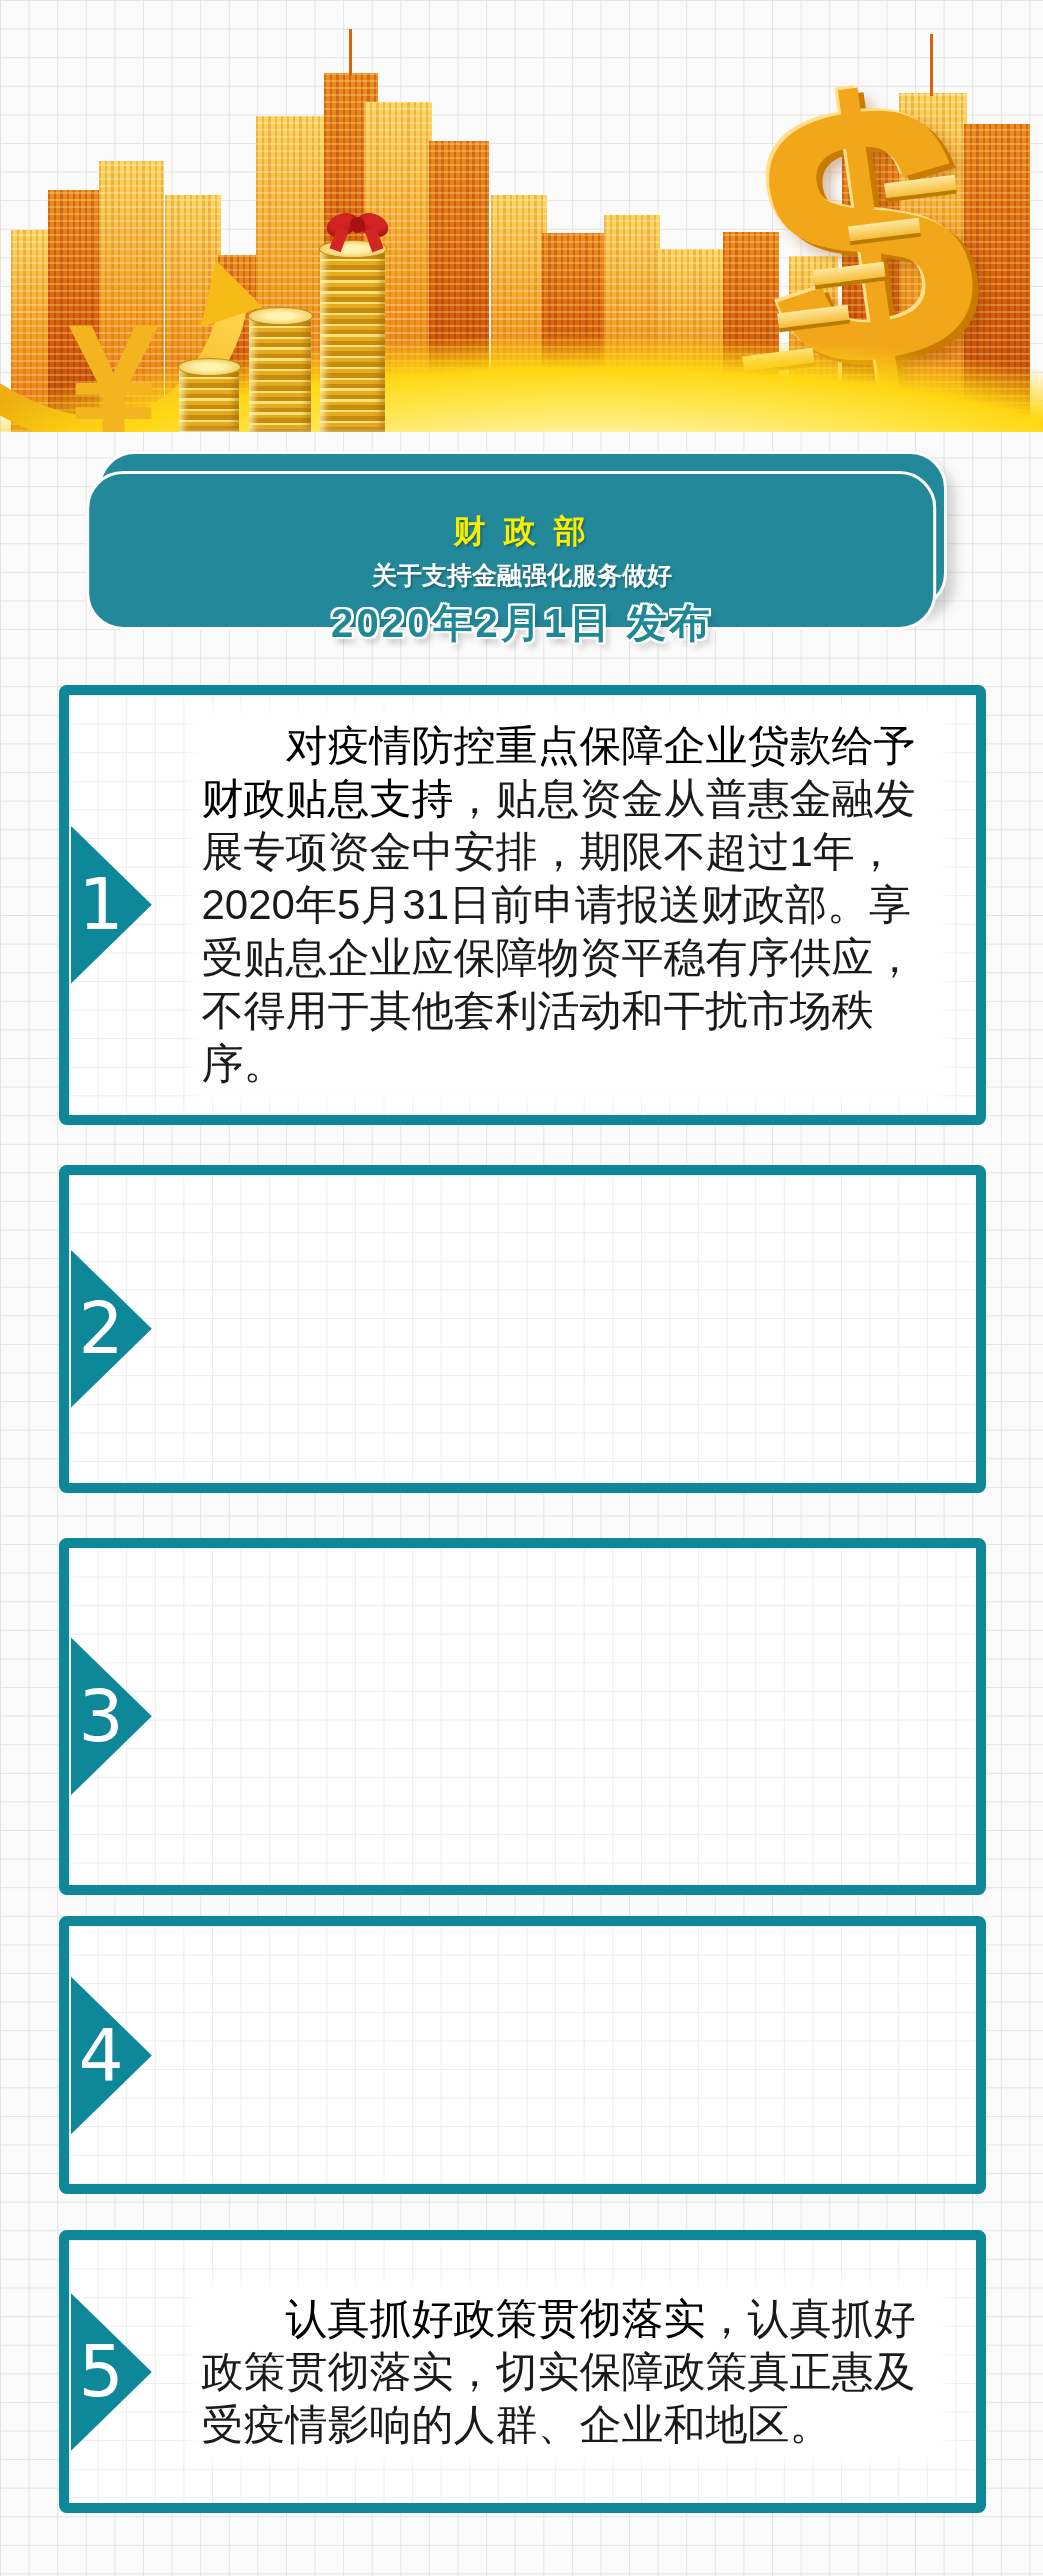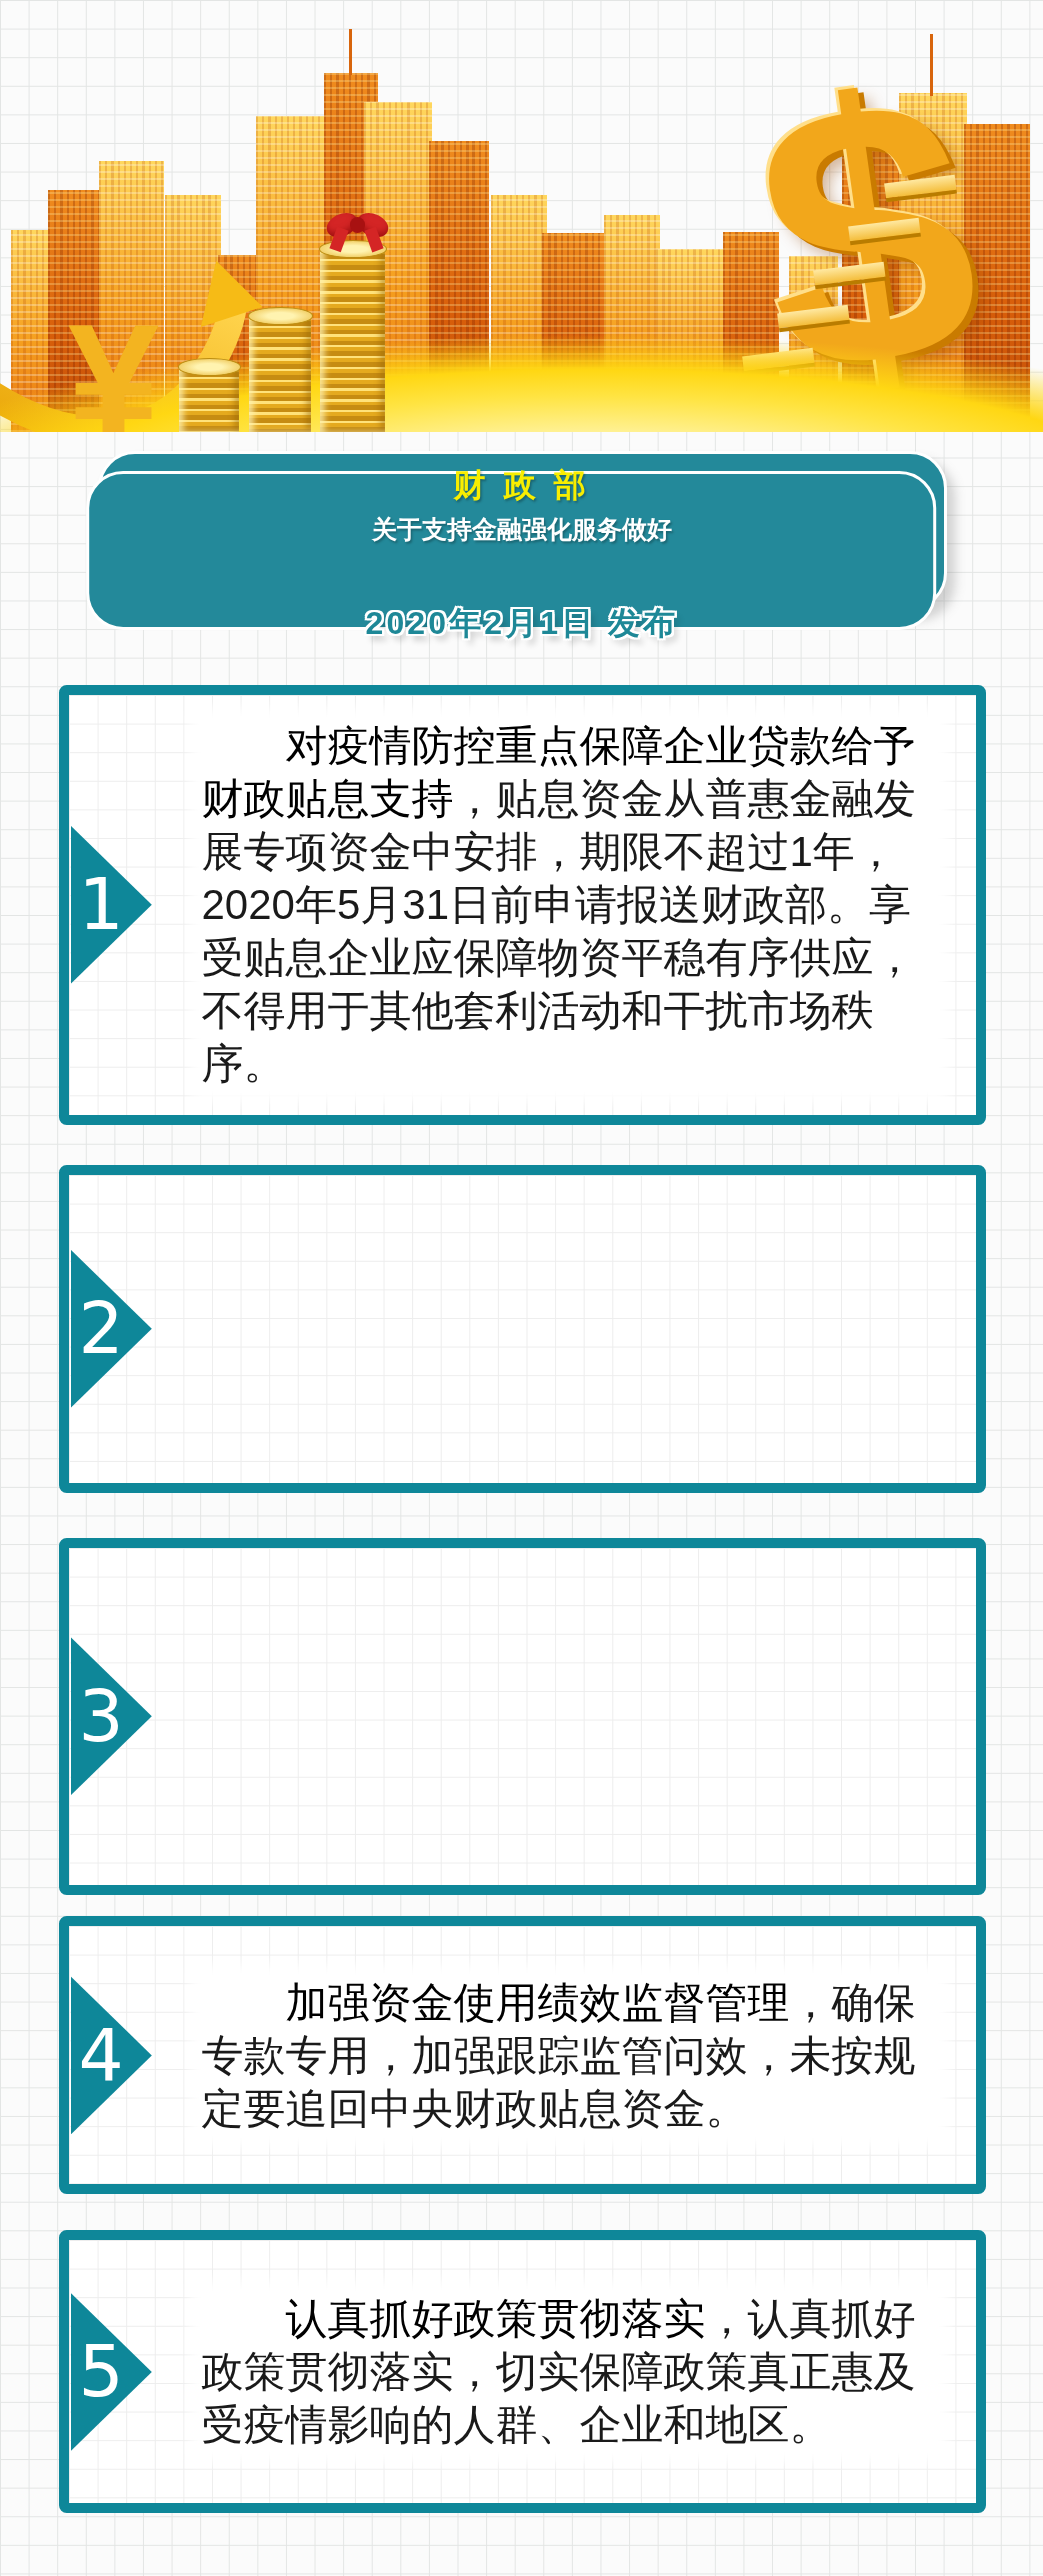--- a/index.html
+++ b/index.html
@@ -113,33 +113,33 @@
     box-shadow:7.7px 9.3px 10.8px rgba(100,100,100,.28);
     text-align:center; z-index:10; padding-top:10.8px;
   }
   .header-box::before{
     content:""; position:absolute; inset:-3.1px; z-index:-1;
     transform:translate(-10.8px,20px);
     background:#23899a; border:3.1px solid #ffffff; border-radius:37px;
   }
   .agency{
     font-size:32px; font-weight:800; color:#f8ee00; line-height:40px;
-    letter-spacing:4.6px; text-shadow:1.5px 2.3px 2.3px rgba(0,0,0,.28);
+    letter-spacing:4.6px; text-shadow:1.5px 2.3px 2.3px rgba(0,0,0,.28);margin-top:46px;
   }
   .title1{
     font-size:25px; font-weight:800; color:#ffffff; line-height:48px;
     text-shadow:1.5px 2.3px 2.3px rgba(0,0,0,.28);
   }
   .title2{
     font-size:40px; font-weight:800; color:#ffffff; line-height:51px;
     text-shadow:1.5px 2.3px 2.3px rgba(0,0,0,.28);
   }
   .pub-date{
     position:relative; z-index:11; margin-top:-18.5px; text-align:center;
-    font-size:32px; font-weight:800; letter-spacing:3.1px; color:#1e8897; line-height:62px;
+    font-size:40px; font-weight:800; letter-spacing:3.1px; color:#1e8897; line-height:62px;
     text-shadow:
       -2.3px -2.3px 0 #fff, 2.3px -2.3px 0 #fff, -2.3px 2.3px 0 #fff, 2.3px 2.3px 0 #fff,
       -2.3px 0 0 #fff, 2.3px 0 0 #fff, 0 -2.3px 0 #fff, 0 2.3px 0 #fff,
       4.6px 6.2px 6.2px rgba(0,0,0,.22);
   }
 
   
   .item{
     position:relative; width:927px; margin:0 auto;
     border:10px solid #0e8799; border-radius:7.7px;
@@ -255,21 +255,20 @@
   <section class="item mt3">
     <div class="tri">
       <span class="num">3</span>
     </div>
   </section>
 
   <section class="item mt4">
     <div class="tri">
       <span class="num">4</span>
     </div>
-    <p><b>加强资金使用绩效监督管理</b><span>，确保专款专用，加强跟踪监管问效，未按规定要追回中央财政贴息资金。</span></p>
   </section>
 
   <section class="item mt5">
     <div class="tri">
       <span class="num">5</span>
     </div>
     <p><b>认真抓好政策贯彻落实</b><span>，认真抓好政策贯彻落实，切实保障政策真正惠及受疫情影响的人群、企业和地区。</span></p>
   </section>
 
 </div>

